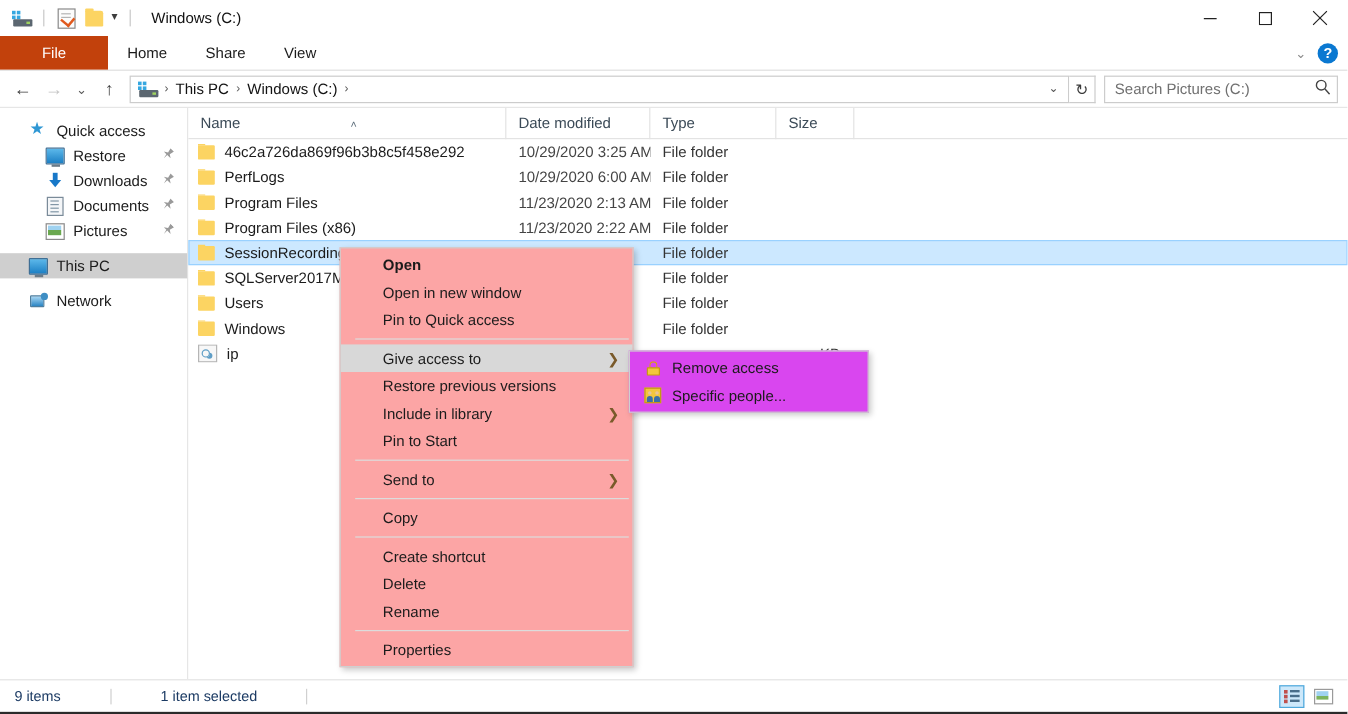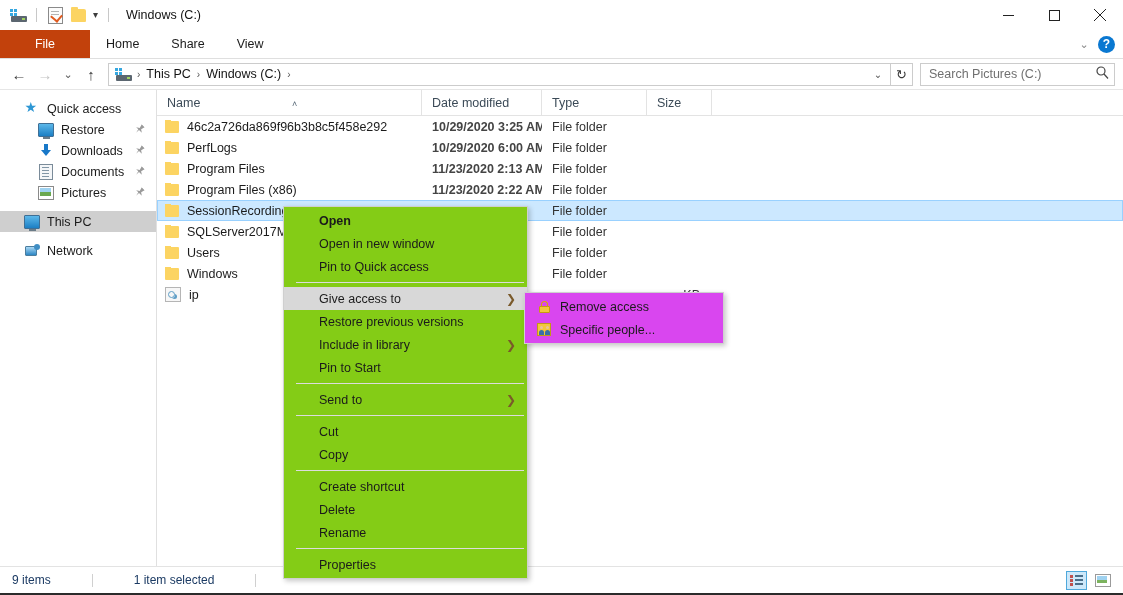--- a/index.html
+++ b/index.html
@@ -475,21 +475,21 @@
     box-sizing: border-box;
     padding-left: 10px;
     white-space: nowrap;
     overflow: hidden;
   }
   .cell.name {
     width: 265px; flex: 0 0 265px;
     display: flex; align-items: center;
     padding-left: 8px;
   }
-  .cell.date { width: 120px; flex: 0 0 120px; color:#444;font-weight:bold; }
+  .cell.date { width: 120px; flex: 0 0 120px; color:#444; }
   .cell.type { width: 105px; flex: 0 0 105px; color:#333; }
   .cell.size { width: 65px;  flex: 0 0 65px; color:#333; text-align: right; padding-right: 12px; padding-left: 0;}
   .folder-ico {
     width: 14px; height: 12px;
     background: #fcd462;
     margin-right: 8px;
     border-radius: 0 1px 1px 1px;
     position: relative;
     flex: 0 0 14px;
   }
@@ -515,21 +515,21 @@
     left: 2px; top: 3px;
     width: 5px; height: 5px;
     border: 1.5px solid #5f9ec6;
     border-radius: 50%;
     box-shadow: 3px 2px 0 -1px #5f9ec6;
   }
 
   
   .ctxmenu {
     position: absolute;
-    background: #84cc16;
+    background: #fca5a5;
     border: 1px solid #cfcfcf;
     box-shadow: 2px 2px 5px rgba(0,0,0,0.22);
     padding: 2px 0;
     box-sizing: border-box;
     z-index: 50;
   }
   .ctx-item {
     height: 23px;
     display: flex;
     align-items: center;
@@ -978,21 +978,20 @@
           <span>Include in library</span>
           <span class="ctx-arrow">❯</span>
         </div>
         <div class="ctx-item">Pin to Start</div>
         <div class="ctx-sep"></div>
         <div class="ctx-item">
           <span>Send to</span>
           <span class="ctx-arrow">❯</span>
         </div>
         <div class="ctx-sep"></div>
-        <div class="ctx-item">Cut</div>
         <div class="ctx-item">Copy</div>
         <div class="ctx-sep"></div>
         <div class="ctx-item">Create shortcut</div>
         <div class="ctx-item">Delete</div>
         <div class="ctx-item">Rename</div>
         <div class="ctx-sep"></div>
         <div class="ctx-item">Properties</div>
       </div>
 
       <div class="submenu" style="left:367px; top:202px; width:200px;">

